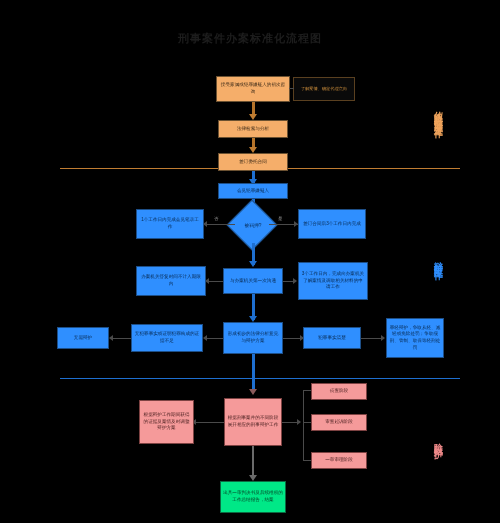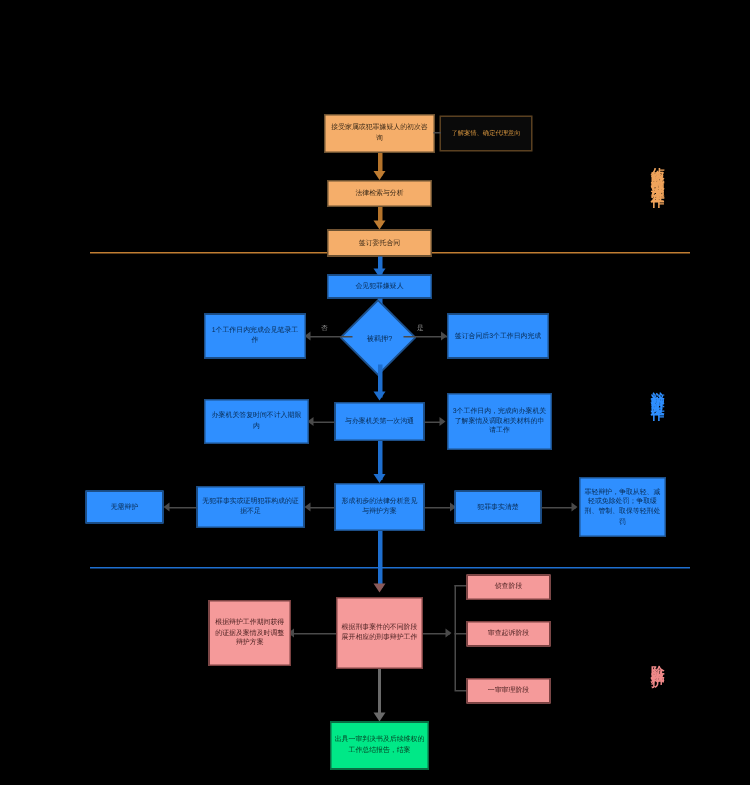--- a/index.html
+++ b/index.html
@@ -40,20 +40,21 @@
   .al{border-top:3px solid transparent;border-bottom:3px solid transparent;border-right:4px solid #4a4a4a;}
   .adT{border-left:4px solid transparent;border-right:4px solid transparent;border-top:6px solid #555;}
   .yn{position:absolute;font-size:4.4px;color:#9a9a9a;}
   .sep{position:absolute;height:1px;}
 </style>
 </head>
 <body>
 
 <div id="canvas">
 
+  <div class="ttl">刑事案件办案标准化流程图</div>
 
   <div class="sep" style="left:60px;top:168px;width:400px;background:#c07d32;"></div>
   <div class="sep" style="left:60px;top:378px;width:400px;background:#1e6fd0;"></div>
 
   <div class="vlab vo" style="left:428px;top:62px;height:104px;width:20px;">侦查阶段前期准备工作</div>
   <div class="vlab vb" style="left:428px;top:205px;height:110px;width:20px;">辩护阶段工作</div>
   <div class="vlab vp" style="left:428px;top:400px;height:80px;width:20px;">阶段辩护</div>
 
   <div class="node orange" style="left:216px;top:76px;width:74px;height:26px;">接受家属或犯罪嫌疑人的初次咨询</div>
   <div class="node note" style="left:293px;top:77px;width:62px;height:24px;">了解案情、确定代理意向</div>

